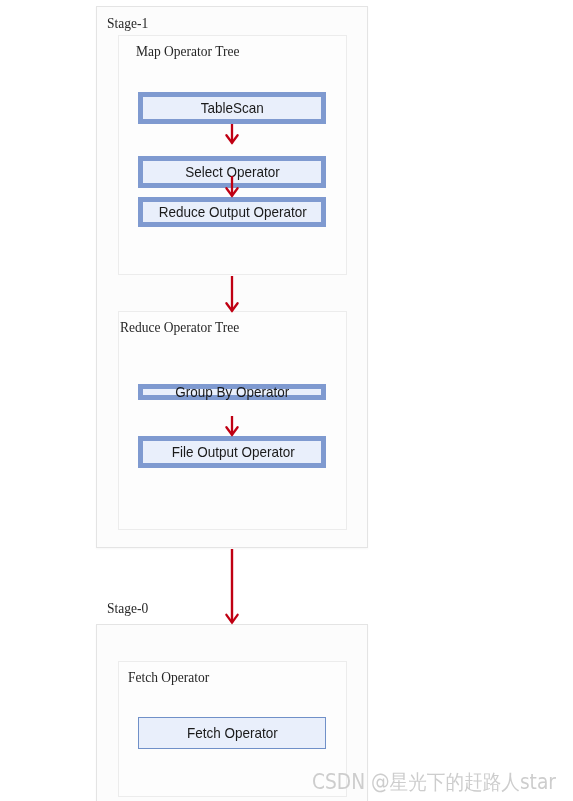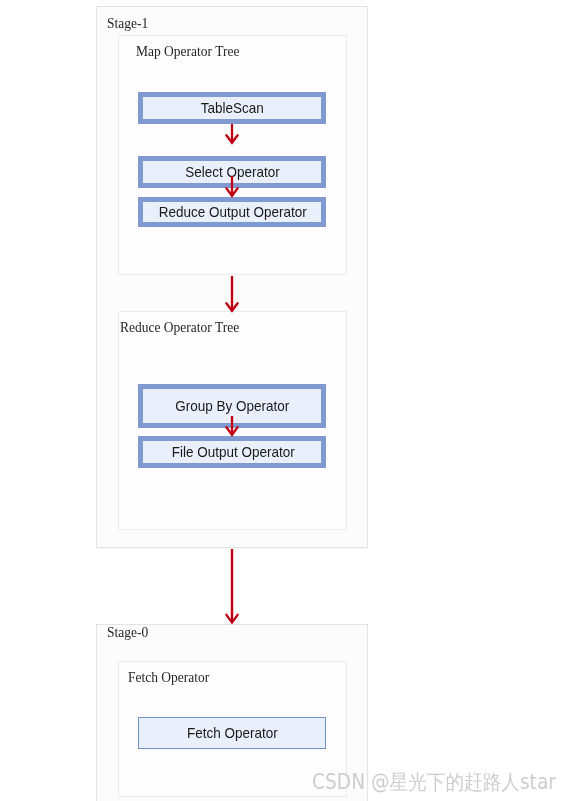--- a/index.html
+++ b/index.html
@@ -48,29 +48,29 @@
   </div>
   <div class="node" style="left: 138px; top: 197px; width: 188px; height: 30px; background-color: rgb(233, 239, 251); border-color: rgb(127, 154, 208); color: rgb(26, 26, 26); text-align: center;">
        <span>Reduce Output Operator</span>
   </div>
 
   <div class="group" style="left: 118px; top: 311px; width: 229px; height: 219px; border-color: rgb(236, 236, 236);"></div>
   <div class="group-label" style="left:120px;top:319px;">
        <span>Reduce Operator Tree</span>
   </div>
 
-  <div class="node" style="left: 138px; top: 384px; width: 188px; height: 44px; background-color: rgb(233, 239, 251); border-color: rgb(127, 154, 208); color: rgb(26, 26, 26); text-align: center;">
+  <div class="node" style="left: 138px; top: 384px; width: 188px; height: 16px; background-color: rgb(233, 239, 251); border-color: rgb(127, 154, 208); color: rgb(26, 26, 26); text-align: center;">
        <span>Group By Operator</span>
   </div>
   <div class="node" style="left: 138px; top: 436px; width: 188px; height: 32px; background-color: rgb(233, 239, 251); border-color: rgb(127, 154, 208); color: rgb(26, 26, 26); text-align: center;">
        <span>File Output Operator</span>
   </div>
 
   <div class="stage" style="left: 96px; top: 624px; width: 272px; height: 200px; border-color: rgb(228, 228, 228);"></div>
-  <div class="stage-label" style="left:107px;top:624px;">
+  <div class="stage-label" style="left:107px;top:600px;">
        <span>Stage-0</span>
   </div>
 
   <div class="group" style="left: 118px; top: 661px; width: 229px; height: 136px; border-color: rgb(236, 236, 236);"></div>
   <div class="group-label" style="left:128px;top:669px;">
        <span>Fetch Operator</span>
   </div>
 
   <div class="node thick" style="left:138px;top:717px;width:188px;height:32px;">
        <span>Fetch Operator</span>

